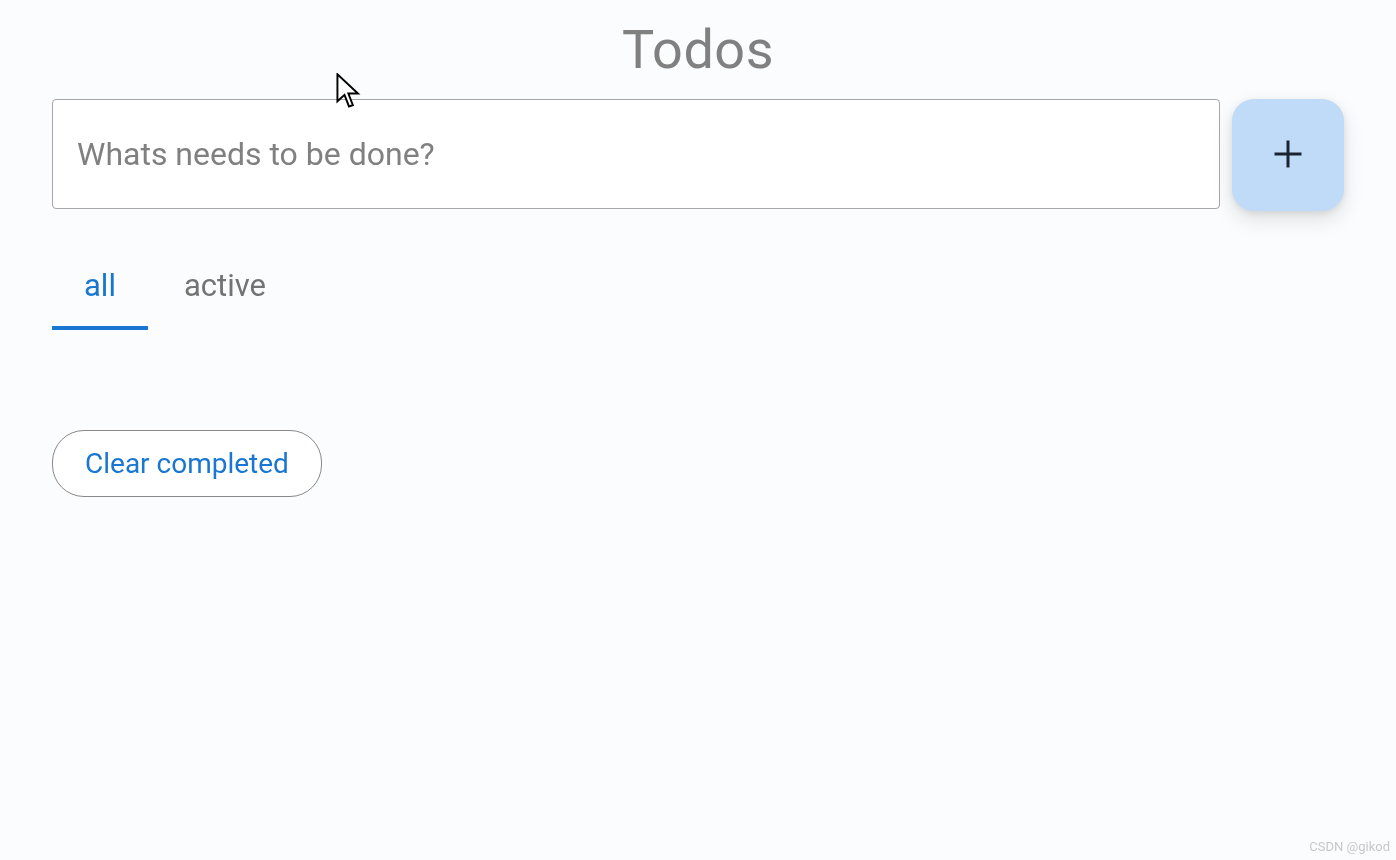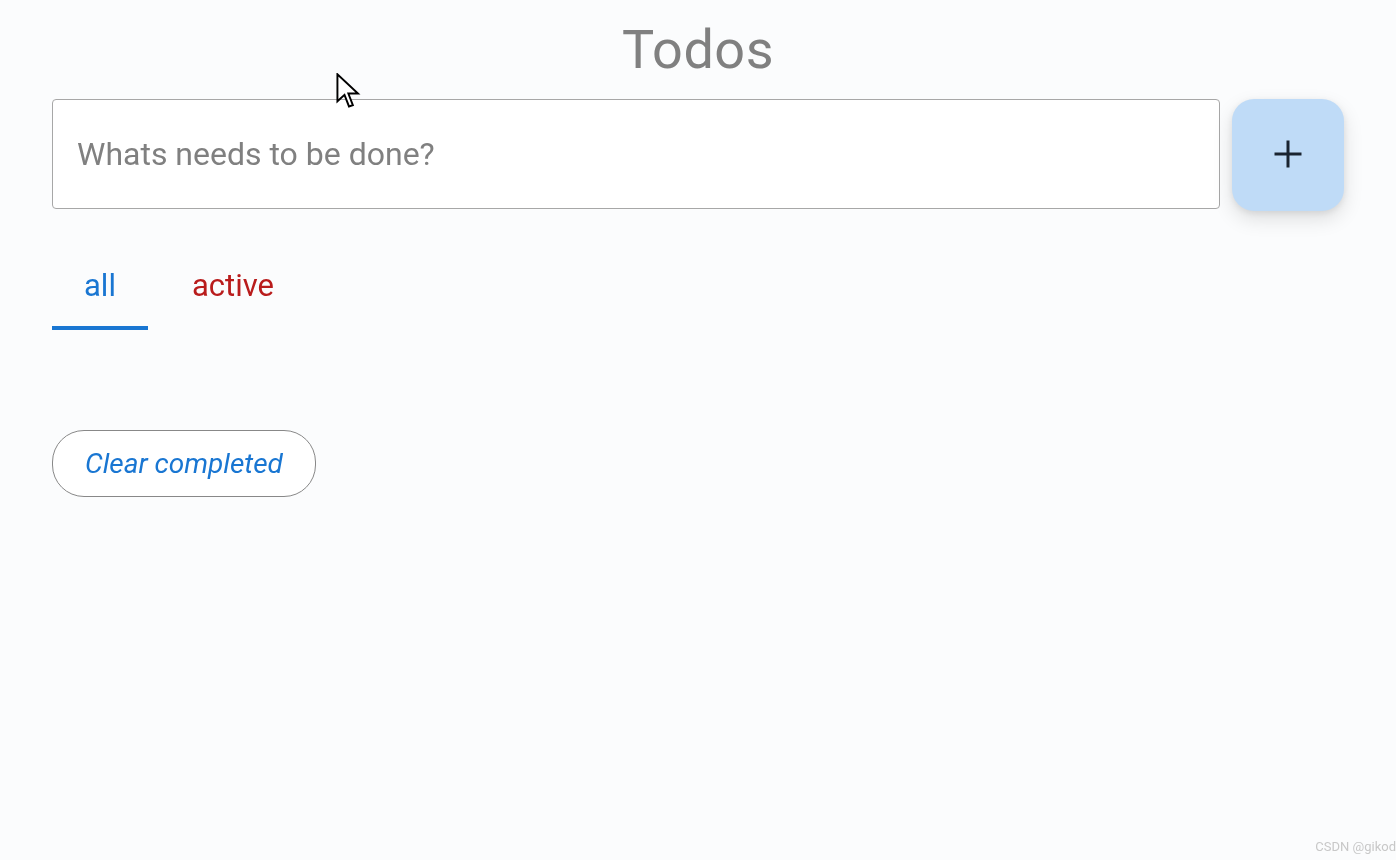--- a/index.html
+++ b/index.html
@@ -67,29 +67,29 @@
       box-shadow: 0 8px 20px rgba(0,0,0,0.12), 0 2px 6px rgba(0,0,0,0.08);
     }
     
     .add-button svg {
       width: 36px;
       height: 36px;
     }
     
     .tabs {
       display: flex;
-      gap: 12px;
+      gap: 4px;
       margin-bottom: 32px;
     }
     
     .tab {
       font-size: 31px;
       padding: 20px 32px 22px;
       cursor: pointer;
-      color: #b91c1c;
+      color: #737373;
       border-bottom: 4px solid transparent;
       background: none;
       border-top: none;
       border-left: none;
       border-right: none;
       font-family: inherit;
     }
     
     .tab.active {
       color: #1976d2;
@@ -110,39 +110,38 @@
     
     .clear-button {
       background: #fff;
       border: 1.5px solid #888;
       border-radius: 32px;
       padding: 16px 32px;
       font-size: 28px;
       color: #1976d2;
       cursor: pointer;
       font-family: inherit;
-      font-style: italic;
     }
     
     .cursor {
       position: absolute;
       left: 336px;
       top: 73px;
       pointer-events: none;
     }
     
     .cursor svg {
       width: 26px;
       height: 36px;
     }
     
     .watermark {
       position: absolute;
       bottom: 6px;
-      right: 0;
+      right: 6px;
       font-size: 13px;
       color: #c8c8c8;
     }
   </style>
 </head>
 <body>
 
 <div class="container">
   <h1 class="title">Todos</h1>
 

